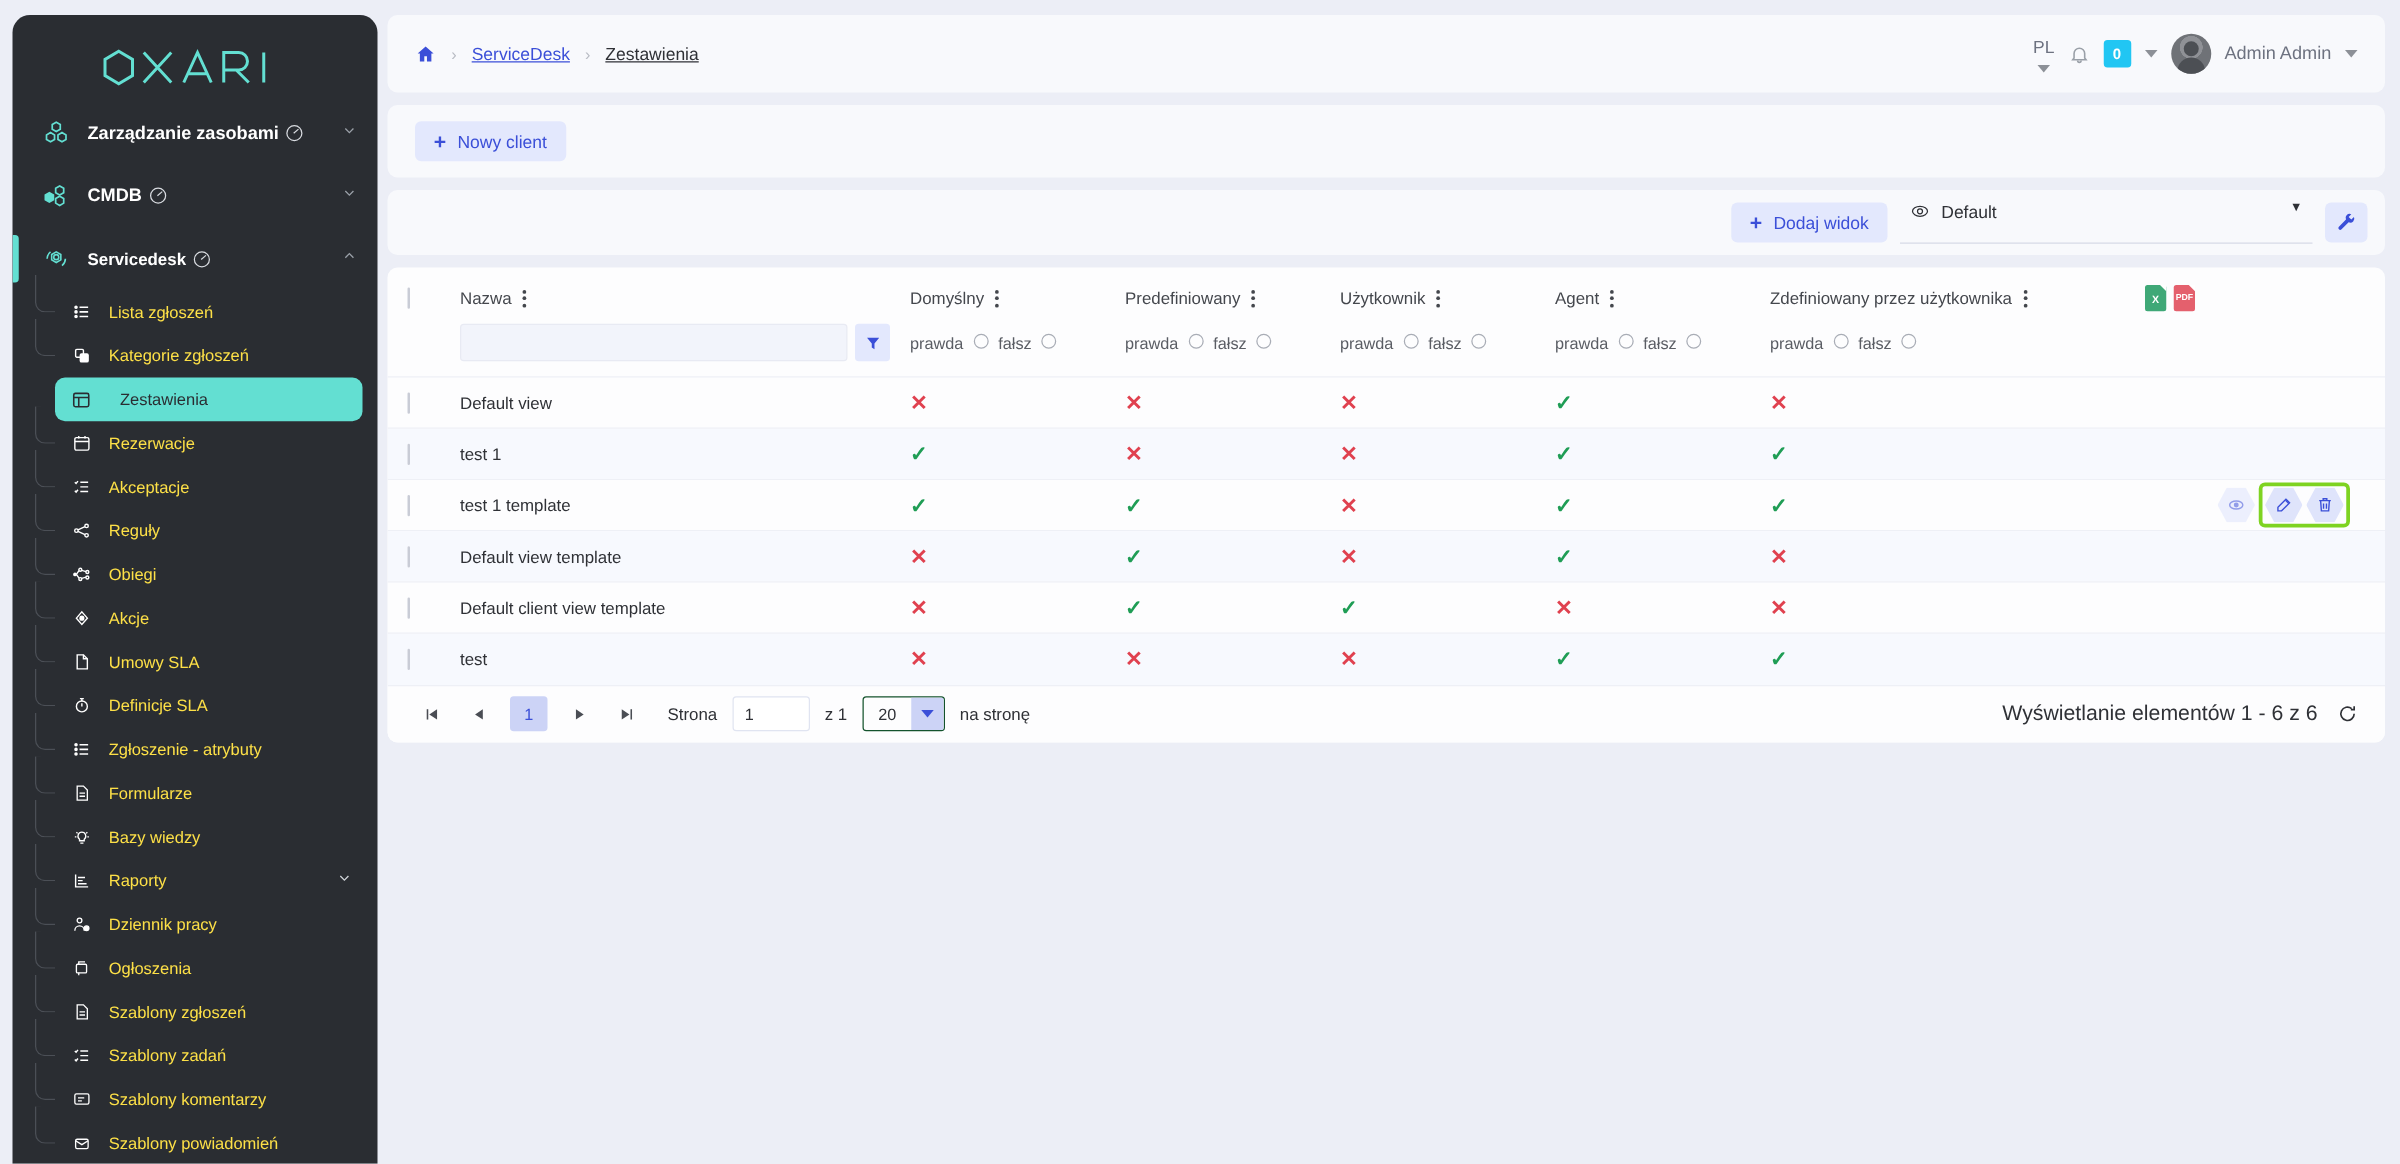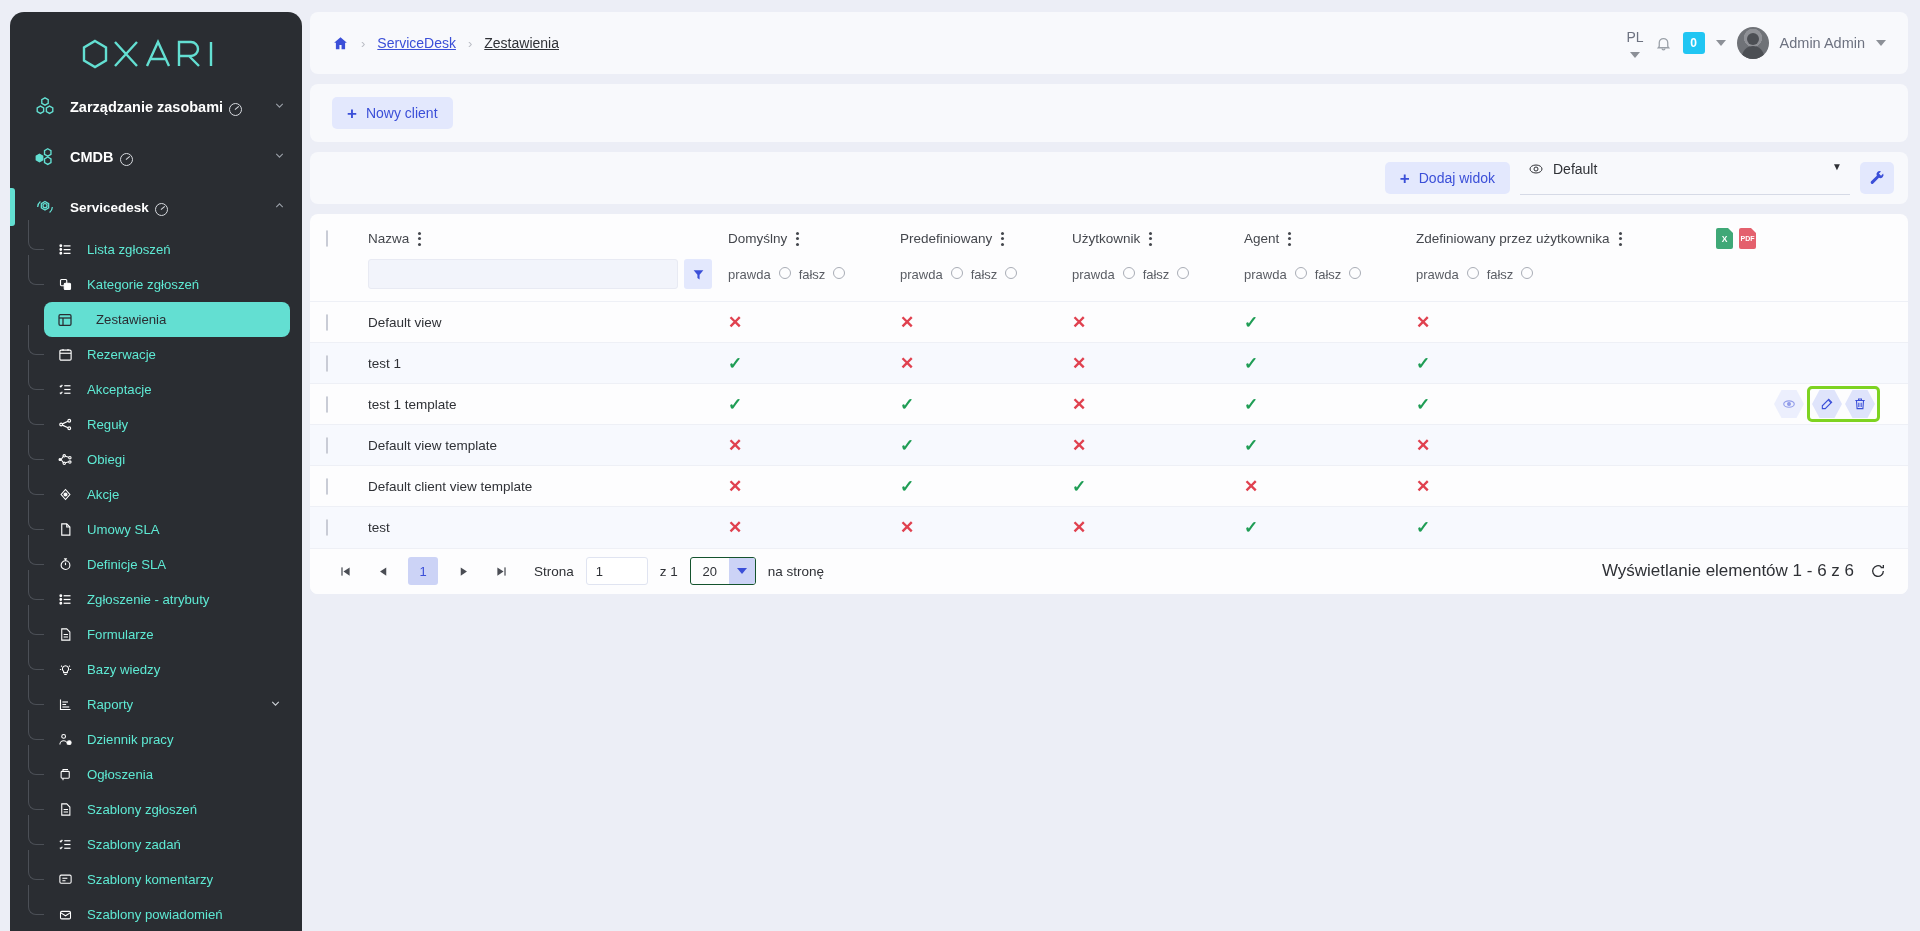--- a/index.html
+++ b/index.html
@@ -39,21 +39,21 @@
     height: 50px; padding-left: 18px; position: relative;
     cursor: pointer;
   }
   .nav-top.active-parent::before {
     content:""; position:absolute; left:0; top:6px; bottom:6px; width:5px;
     background:#63dfd2; border-radius:0 3px 3px 0;
   }
   .nav-top .ico { width: 34px; display:flex; align-items:center; justify-content:center; color:#63dfd2; }
   .nav-top .lbl {
     color:#fff; font-size:14.5px; font-weight:700; margin-left:8px;
-    display:flex; align-items:flex-end; gap:6px; white-space:nowrap;
+    display:flex; align-items:flex-start; gap:6px; white-space:nowrap;
   }
   .nav-top.sub .lbl { font-size:13.5px; }
   .chev { margin-left:auto; margin-right:16px; color:#9aa0a8; }
 
   .dash-badge {
     display:inline-flex; width:13px; height:13px; border-radius:50%;
     border:1.2px solid #d8dbe0; align-items:center; justify-content:center;
     font-size:8px; color:#d8dbe0; position:relative; top:1px;
   }
   .dash-badge::after{
@@ -65,21 +65,21 @@
     display:flex; align-items:center; height:35px;
     margin: 0 12px 0 34px; padding-left: 10px;
     border-radius: 8px; cursor:pointer; position:relative;
   }
   .nav-item .tree {
     position:absolute; left:-16px; top:-12px; width:16px; height:30px;
     border-left:1.2px solid #4b4f56; border-bottom:1.2px solid #4b4f56;
     border-radius: 0 0 0 8px;
   }
   .nav-item .ico { width:22px; display:flex; align-items:center; justify-content:center; color:#fff; }
-  .nav-item .lbl { color:#5eead4; font-size:13.2px; margin-left:11px; white-space:nowrap; }
+  .nav-item .lbl { color:#fde047; font-size:13.2px; margin-left:11px; white-space:nowrap; }
   .nav-item.active { background:#63dfd2; }
   .nav-item.active .ico, .nav-item.active .lbl { color:#2a2d32; }
   .nav-item.active .lbl { margin-left:20px; }
   .nav-item .chev2 { margin-left:auto; margin-right:8px; color:#cfd3d8; }
 
   
   .main {
     flex:1; height:931px; padding:12px 12px 0 8px;
     display:flex; flex-direction:column; gap:10px; overflow:hidden;
   }

